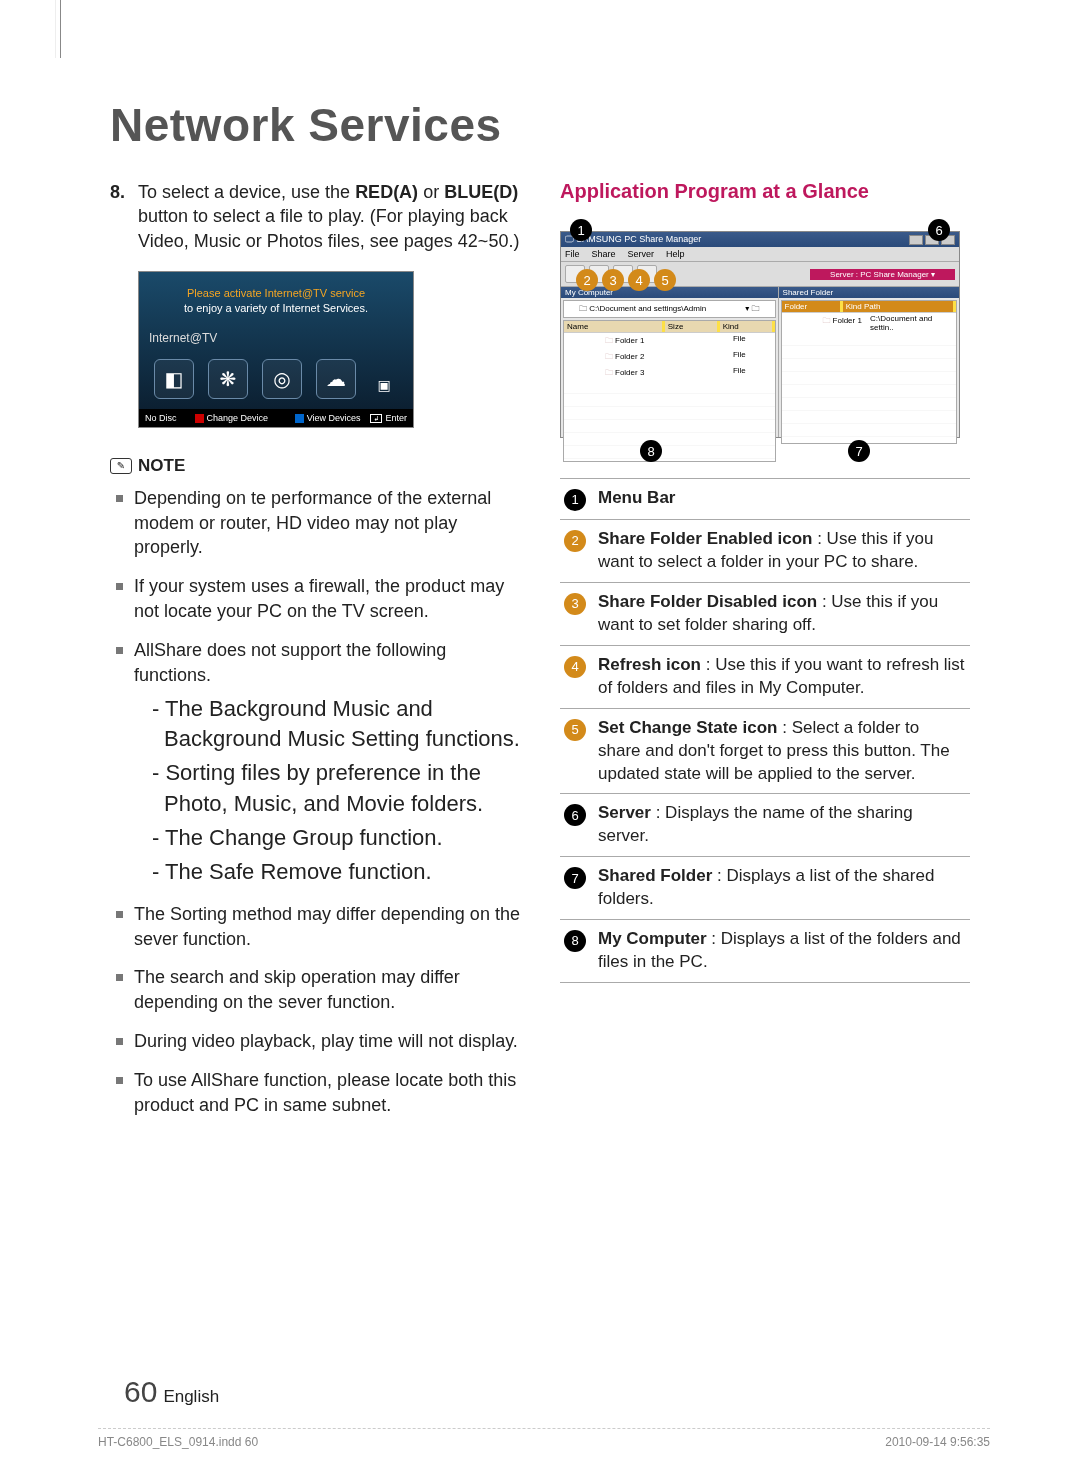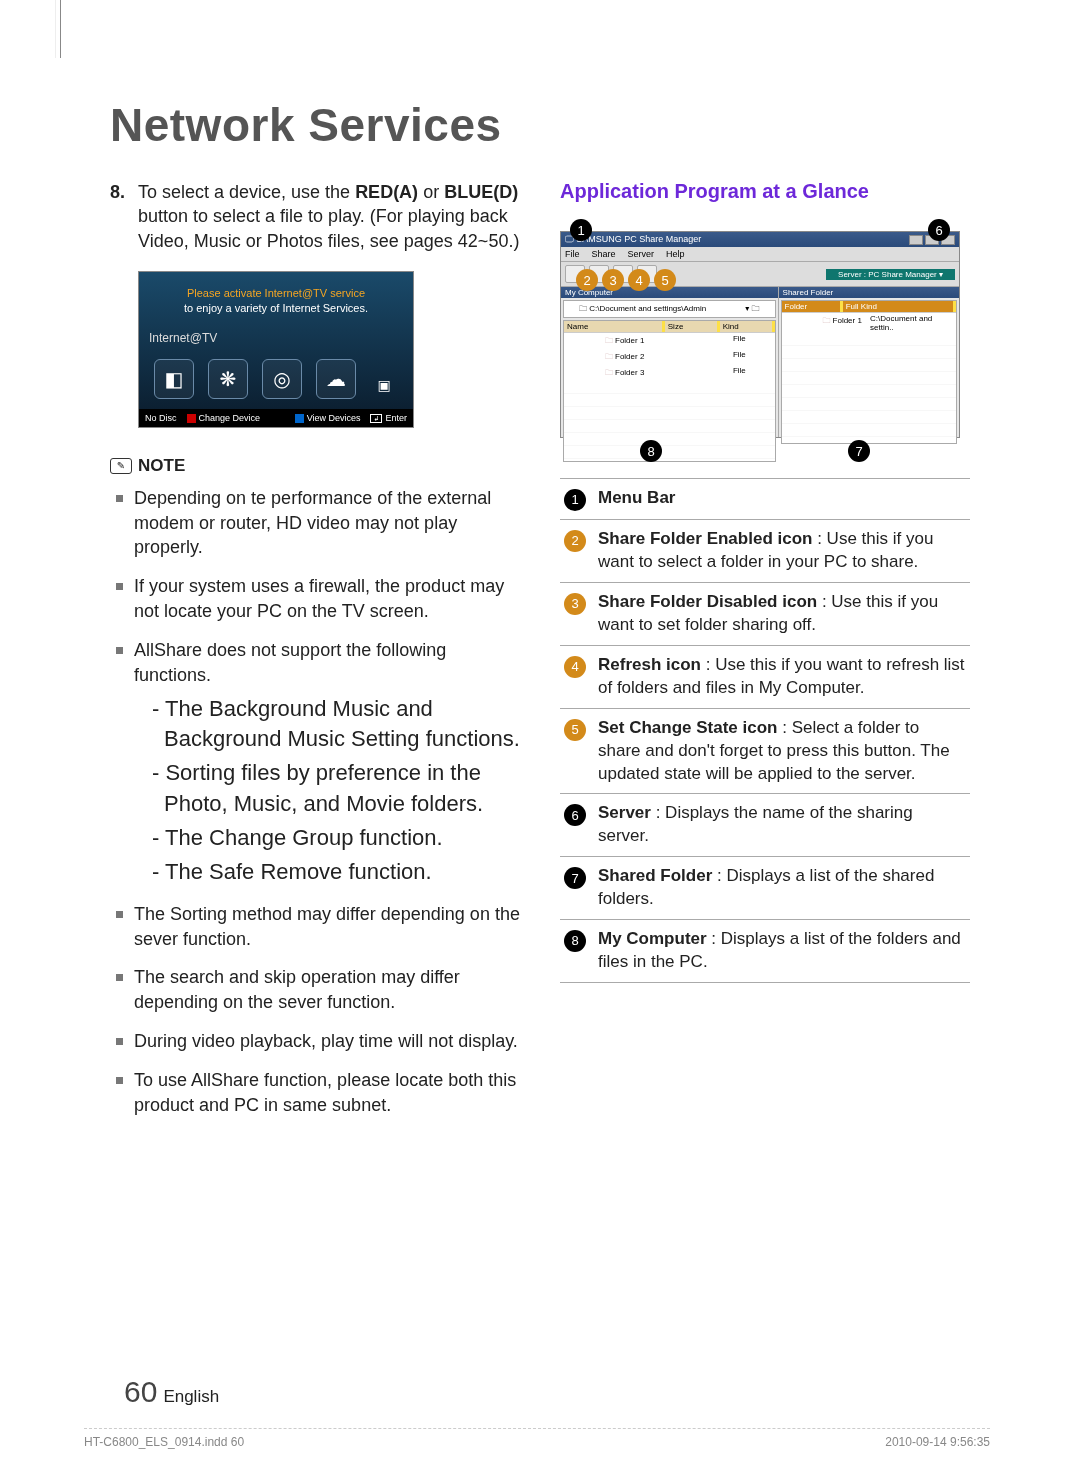--- a/index.html
+++ b/index.html
@@ -81,21 +81,21 @@
     display: flex; align-items: center; justify-content: center;
     font-size: 20px;
     background: rgba(255,255,255,0.05);
   }
   .itv-icon.small { width: 28px; height: 28px; font-size: 14px; border: none; background: none; align-self: flex-end; }
   .itv-bar {
     background: #000;
     font-size: 9px;
     padding: 4px 6px;
     display: flex;
-    gap: 10px;
+    gap: 18px;
     align-items: center;
   }
   .itv-bar .right { margin-left: auto; display: flex; gap: 10px; }
   .red-sq { display:inline-block; width:9px;height:9px;background:#c00;vertical-align:middle;margin-right:3px; }
   .blue-sq { display:inline-block; width:9px;height:9px;background:#06c;vertical-align:middle;margin-right:3px; }
   .enter-sq { display:inline-block; width:12px;height:9px;border:1px solid #fff;vertical-align:middle;margin-right:3px;font-size:7px;line-height:7px;text-align:center; }
 
   .note-head {
     display: flex;
     align-items: center;
@@ -135,21 +135,21 @@
     margin-top: 6px;
     padding-left: 18px;
     font-size: 22px;
   }
   .sub div { margin-bottom: 4px; text-indent: -12px; padding-left: 12px; }
 
   
   .app-title {
     font-weight: bold;
     font-size: 20px;
-    color: #6d28d9;
+    color: #be185d;
     margin-bottom: 12px;
   }
   .app-shot-wrap {
     position: relative;
     width: 400px;
     padding: 16px 0 22px;
     margin-bottom: 18px;
   }
   .callout {
     position: absolute;
@@ -185,21 +185,21 @@
   .as-toolbar {
     background: #ddd;
     padding: 3px 4px;
     border-bottom: 1px solid #aaa;
     display:flex;align-items:center;gap:4px;
   }
   .as-toolbar .tb {
     width:20px;height:18px;background:#eee;border:1px solid #aaa;border-radius:2px;
   }
   .srv-label {
-    margin-left:auto;background:#0f766e;color:#fff;padding:1px 12px;font-size:8px;
+    margin-left:auto;background:#be185d;color:#fff;padding:1px 20px;font-size:8px;
     display:flex;align-items:center;gap:3px;
   }
   .as-body { display:flex; height: 150px; }
   .as-left { flex: 1.2; border-right:1px solid #aaa; display:flex;flex-direction:column; }
   .as-right { flex: 1; display:flex;flex-direction:column; }
   .pane-head {
     background: linear-gradient(#3a5a8a,#2a4a7a);
     color:#fff;padding:1px 4px;font-size:8px;
   }
   .path-bar { background:#fff;border:1px solid #aaa;margin:2px;padding:1px 15px;font-size:8px;display:flex;align-items:flex-end;justify-content:space-between; }
@@ -239,21 +239,21 @@
 
   .page-num {
     position:absolute;
     left:124px;
     bottom: 70px;
     font-size: 17px;
   }
   .page-num .big { font-size: 30px; color:#444; margin-right:6px; }
   .footer {
     position:absolute;
-    left:84px; right:90px; bottom: 30px;
+    left:98px; right:90px; bottom: 30px;
     display:flex;justify-content:space-between;
     font-size:12px;color:#888;
     border-top: 0.5px dashed #ccc;
     padding-top: 6px;
   }
 </style>
 </head>
 <body>
 
 <div class="tab-edge"></div>
@@ -382,21 +382,21 @@
                     <span style="flex:1">File</span>
                   </div>
                 <div class="blank-rows"></div>
               </div>
             </div>
             <div class="as-right">
               <div class="pane-head">Shared Folder</div>
               <div class="grid" style="margin-top:2px;">
                 <div class="grid-head" style="background:#d38a1a;color:#fff;">
                   <span style="flex:1">Folder</span>
-                  <span style="flex:2">Full Kind</span>
+                  <span style="flex:2">Kind Path</span>
                 </div>
                 <div class="grid-row">
                     <span class="folder-ico" style="flex:1">Folder 1</span>
                     <span style="flex:2">C:\Document and settin..</span>
                   </div>
                 <div class="blank-rows" style="height:110px;"></div>
               </div>
             </div>
           </div>
         </div>

